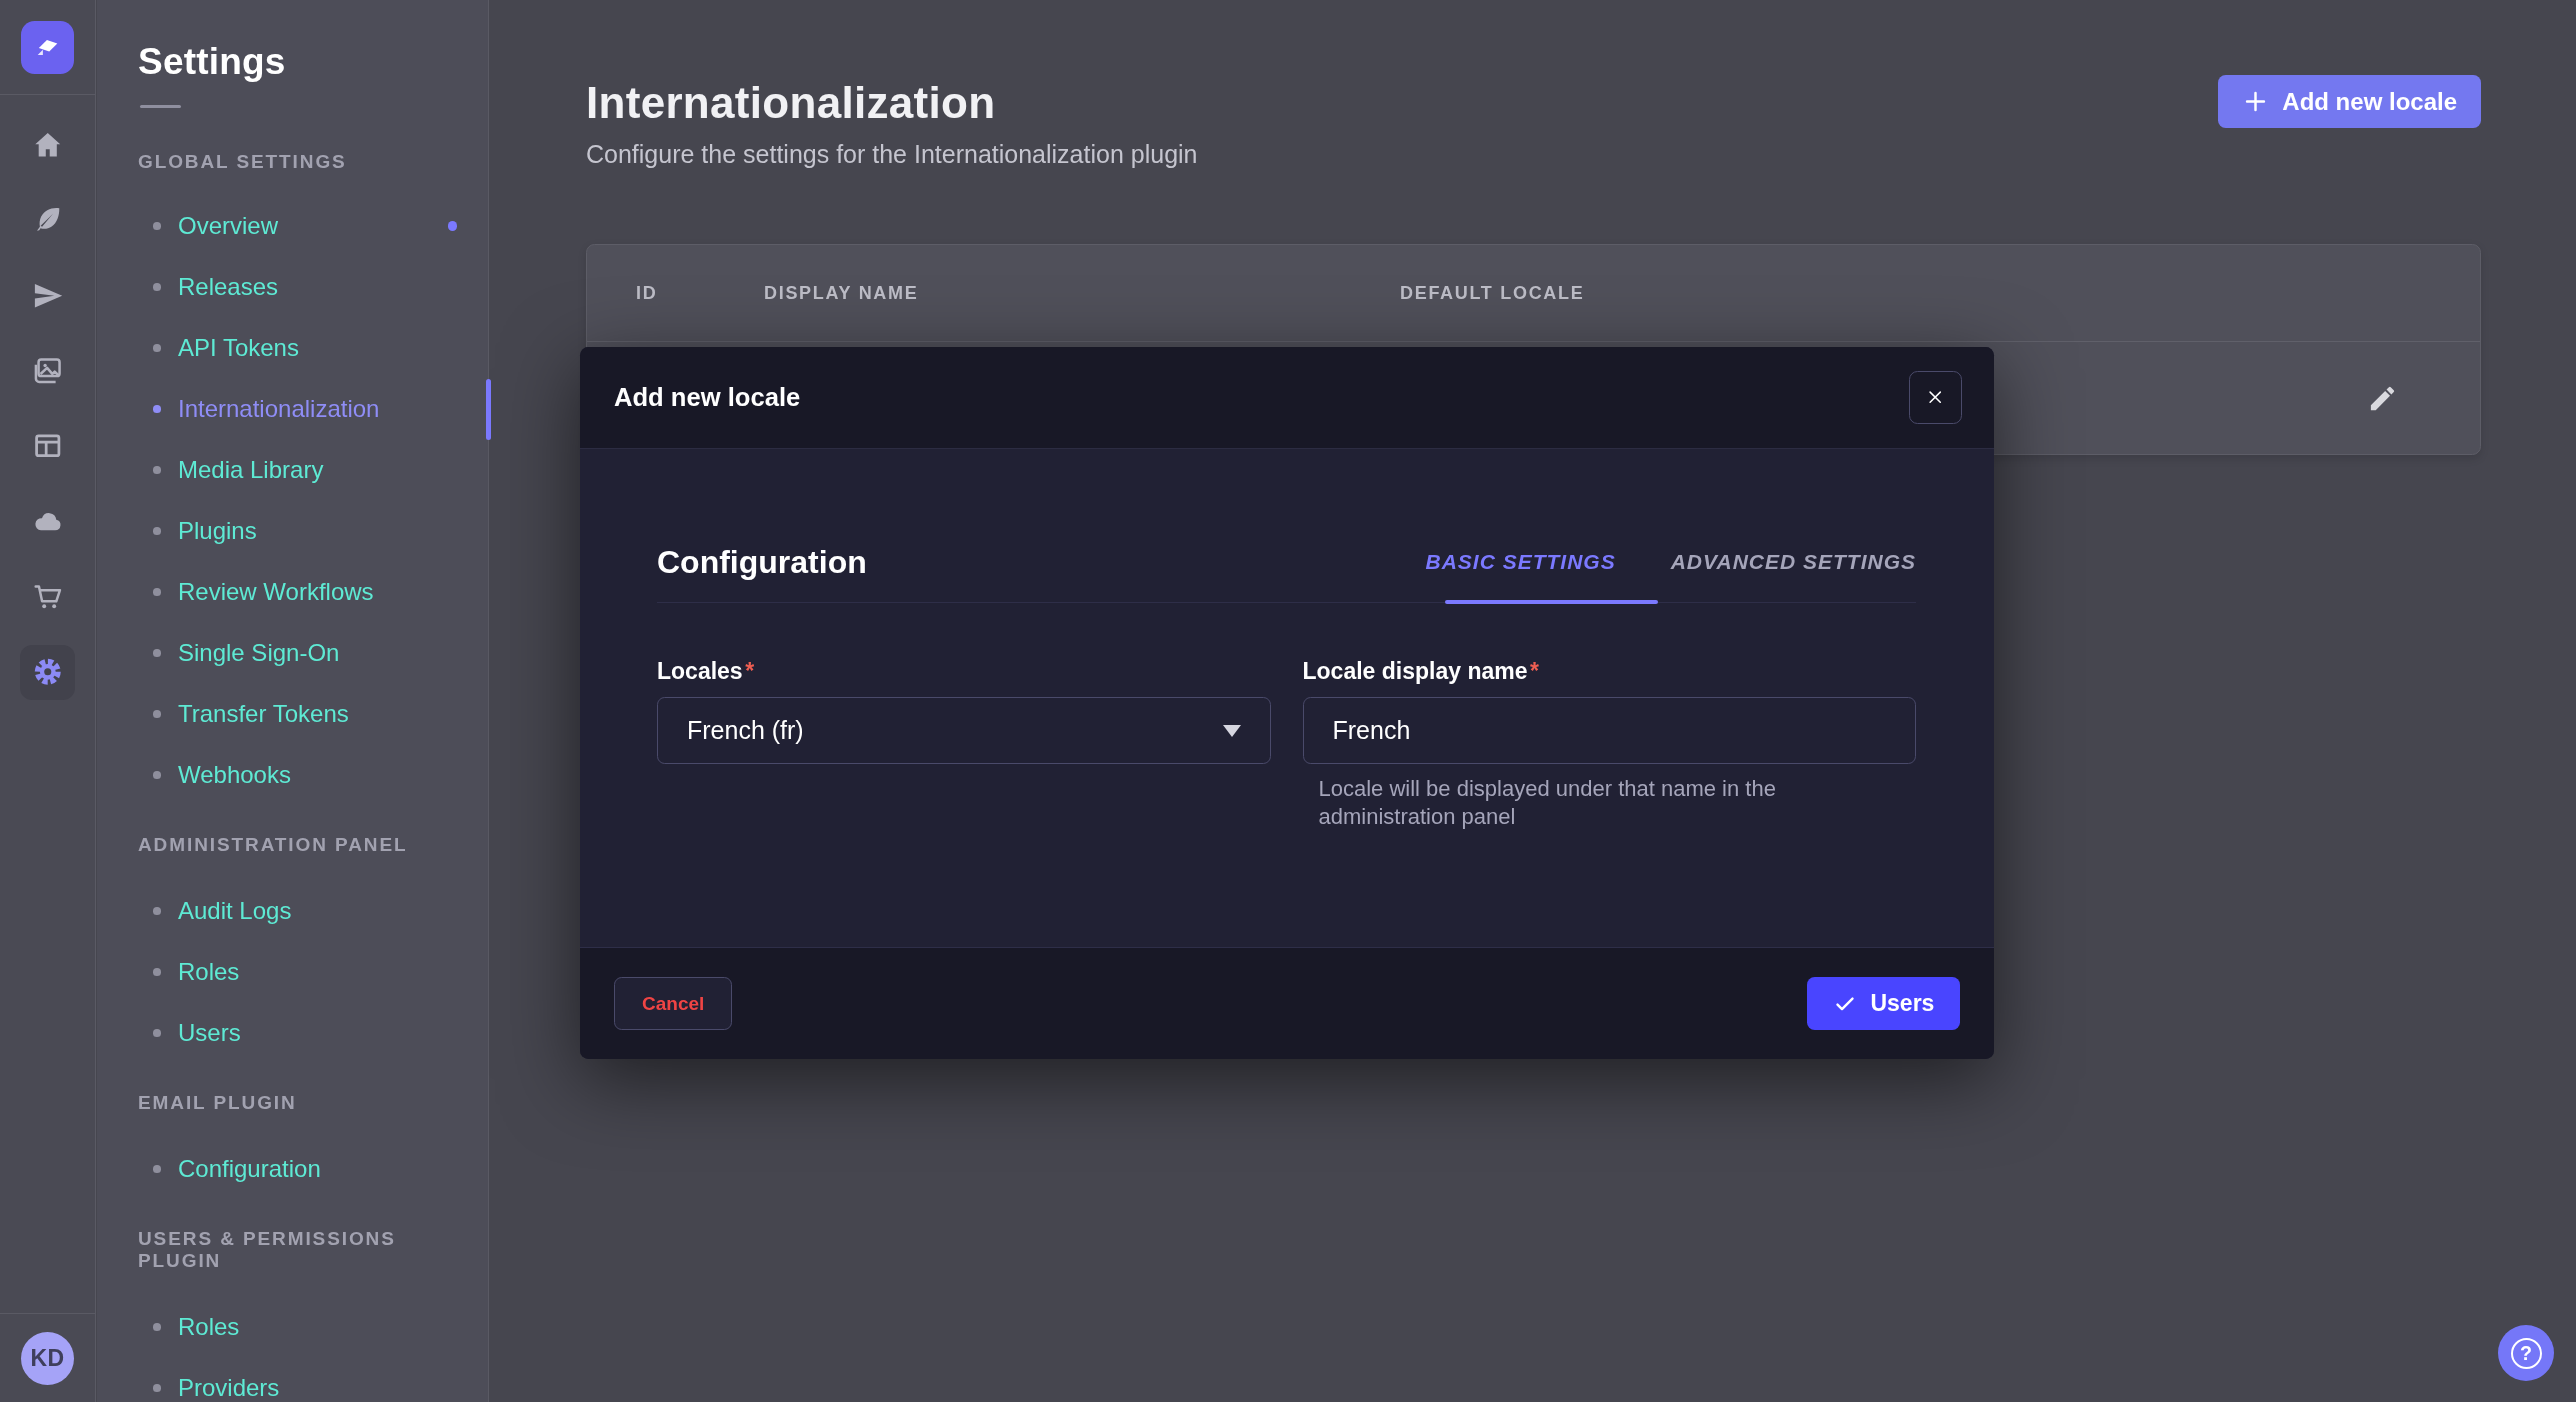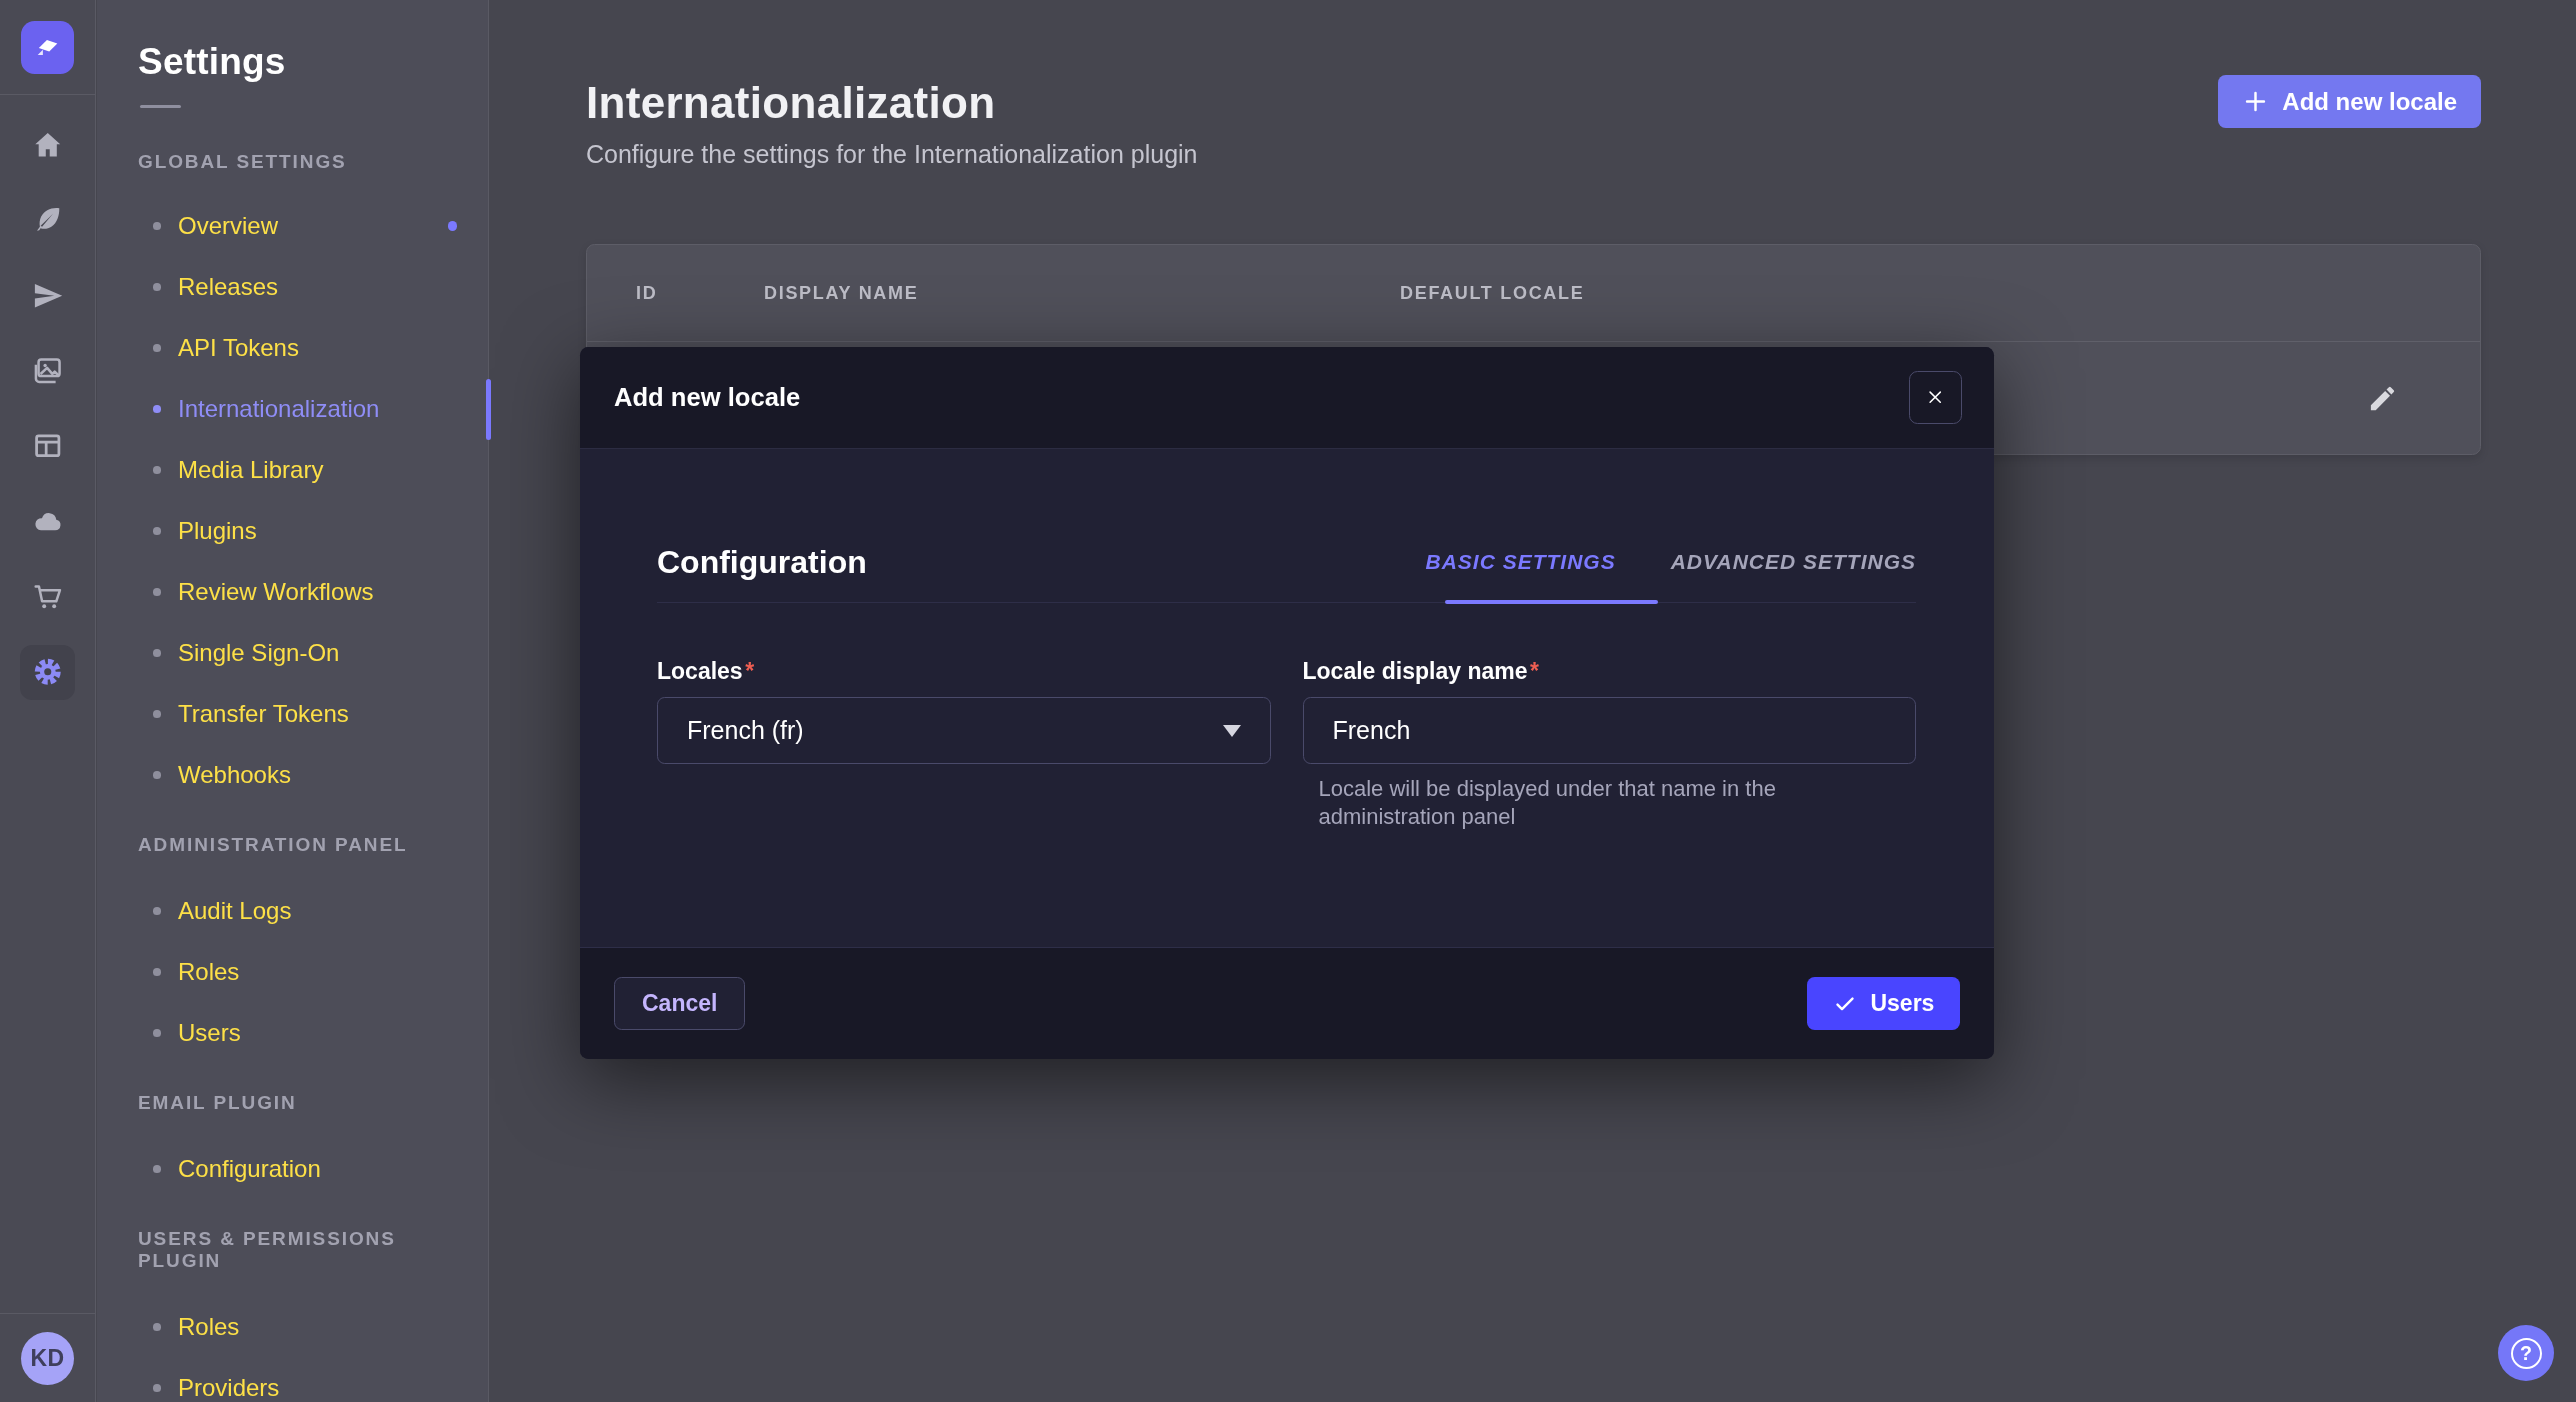--- a/index.html
+++ b/index.html
@@ -24,21 +24,21 @@
   
   .sidebar { position:absolute; left:97px; top:0; width:392px; height:100%;
     background:#4d4d58; border-right:0.9px solid #5a5a64; padding:36px 29px 12px 41px; }
   .sidebar-title { font-size:37px; font-weight:700; color:#ffffff; line-height:51px; letter-spacing:0.2px; }
   .sidebar-rule { width:41px; height:2.6px; background:#8f8f9f; border-radius:1.7px; margin-top:18px; margin-left:1.7px; }
   .section-label { margin-top:28px; font-size:19px; font-weight:700; letter-spacing:1.9px; color:#a2a2b0; line-height:22px; }
   .section-label.first { margin-top:43px; }
   .menu { list-style:none; margin-top:25px; }
   .menu.first { margin-top:23px; }
   .menu-item { height:61px; display:flex; align-items:center; padding-left:15.3px; gap:17px;
-    font-size:24px; color:#fde047; cursor:default; }
+    font-size:24px; color:#5eead4; cursor:default; }
   .bullet { width:7.7px; height:7.7px; border-radius:50%; background:#8f8f9d; flex:none; }
   .menu-item.active { color:#8f8df6; }
   .menu-item.active .bullet { background:#8f8df6; }
   .notif-dot { width:9.4px; height:9.4px; border-radius:50%; background:#7b79ff; margin-left:auto; margin-right:1.7px; }
   .active-indicator { position:absolute; right:-2.6px; top:379px; width:5.1px; height:61px; border-radius:2.6px; background:#7b79ff; }
 
   
   .main { position:absolute; left:490px; top:0; right:0; height:100%; }
   .page-header { position:absolute; left:96px; top:75px; right:95px; display:flex; justify-content:space-between; align-items:flex-start; }
   .page-title { font-size:44px; font-weight:700; color:#f1f1f4; line-height:55px; letter-spacing:0.3px; }
@@ -87,21 +87,21 @@
     display:flex; align-items:center; padding:0 29px; }
   .select-box { justify-content:space-between; cursor:pointer; width:100%; }
   .control-text { font-size:25px; color:#ffffff; }
   .caret { width:0; height:0; border-left:9.4px solid transparent; border-right:9.4px solid transparent; border-top:12px solid #d6d6e0; }
   .text-input { width:100%; font-family:inherit; font-size:25px; color:#ffffff; background:transparent; border:none; outline:none; }
   .helper { margin-top:11px; font-size:22px; line-height:28px; color:#a5a5ba;margin-left:16px; }
 
   .m-foot { position:absolute; bottom:0; left:0; right:0; height:112px; background:#181826; border-top:0.9px solid #2e2e48;
     border-radius:0 0 8.5px 8.5px; display:flex; align-items:center; justify-content:space-between; padding:0 34px; }
   .cancel-btn { height:53px; padding:0 27px; border-radius:7.7px; border:0.9px solid #4a4a6a; background:#212134;
-    color:#c4b5fd; font-family:inherit; font-size:23px; font-weight:700; cursor:pointer; }
+    color:#ef4444; font-family:inherit; font-size:19px; font-weight:700; cursor:pointer; }
   .save-btn { height:53px; padding:0 25.6px; border-radius:7.7px; border:none; background:#4945ff; color:#ffffff;
     font-family:inherit; font-size:23px; font-weight:700; cursor:pointer; display:flex; align-items:center; gap:13.6px; }
   .save-btn svg { width:24px; height:24px; }
 
   
   .help-fab { position:absolute; left:2498px; top:1325px; width:56px; height:56px; border-radius:50%;
     background:#7577f8; border:none; cursor:pointer; display:flex; align-items:center; justify-content:center; }
   .q-ring { width:31px; height:31px; border:2.6px solid #ffffff; border-radius:50%; color:#ffffff;
     font-size:19.6px; font-weight:700; display:flex; align-items:center; justify-content:center; }
 </style>

